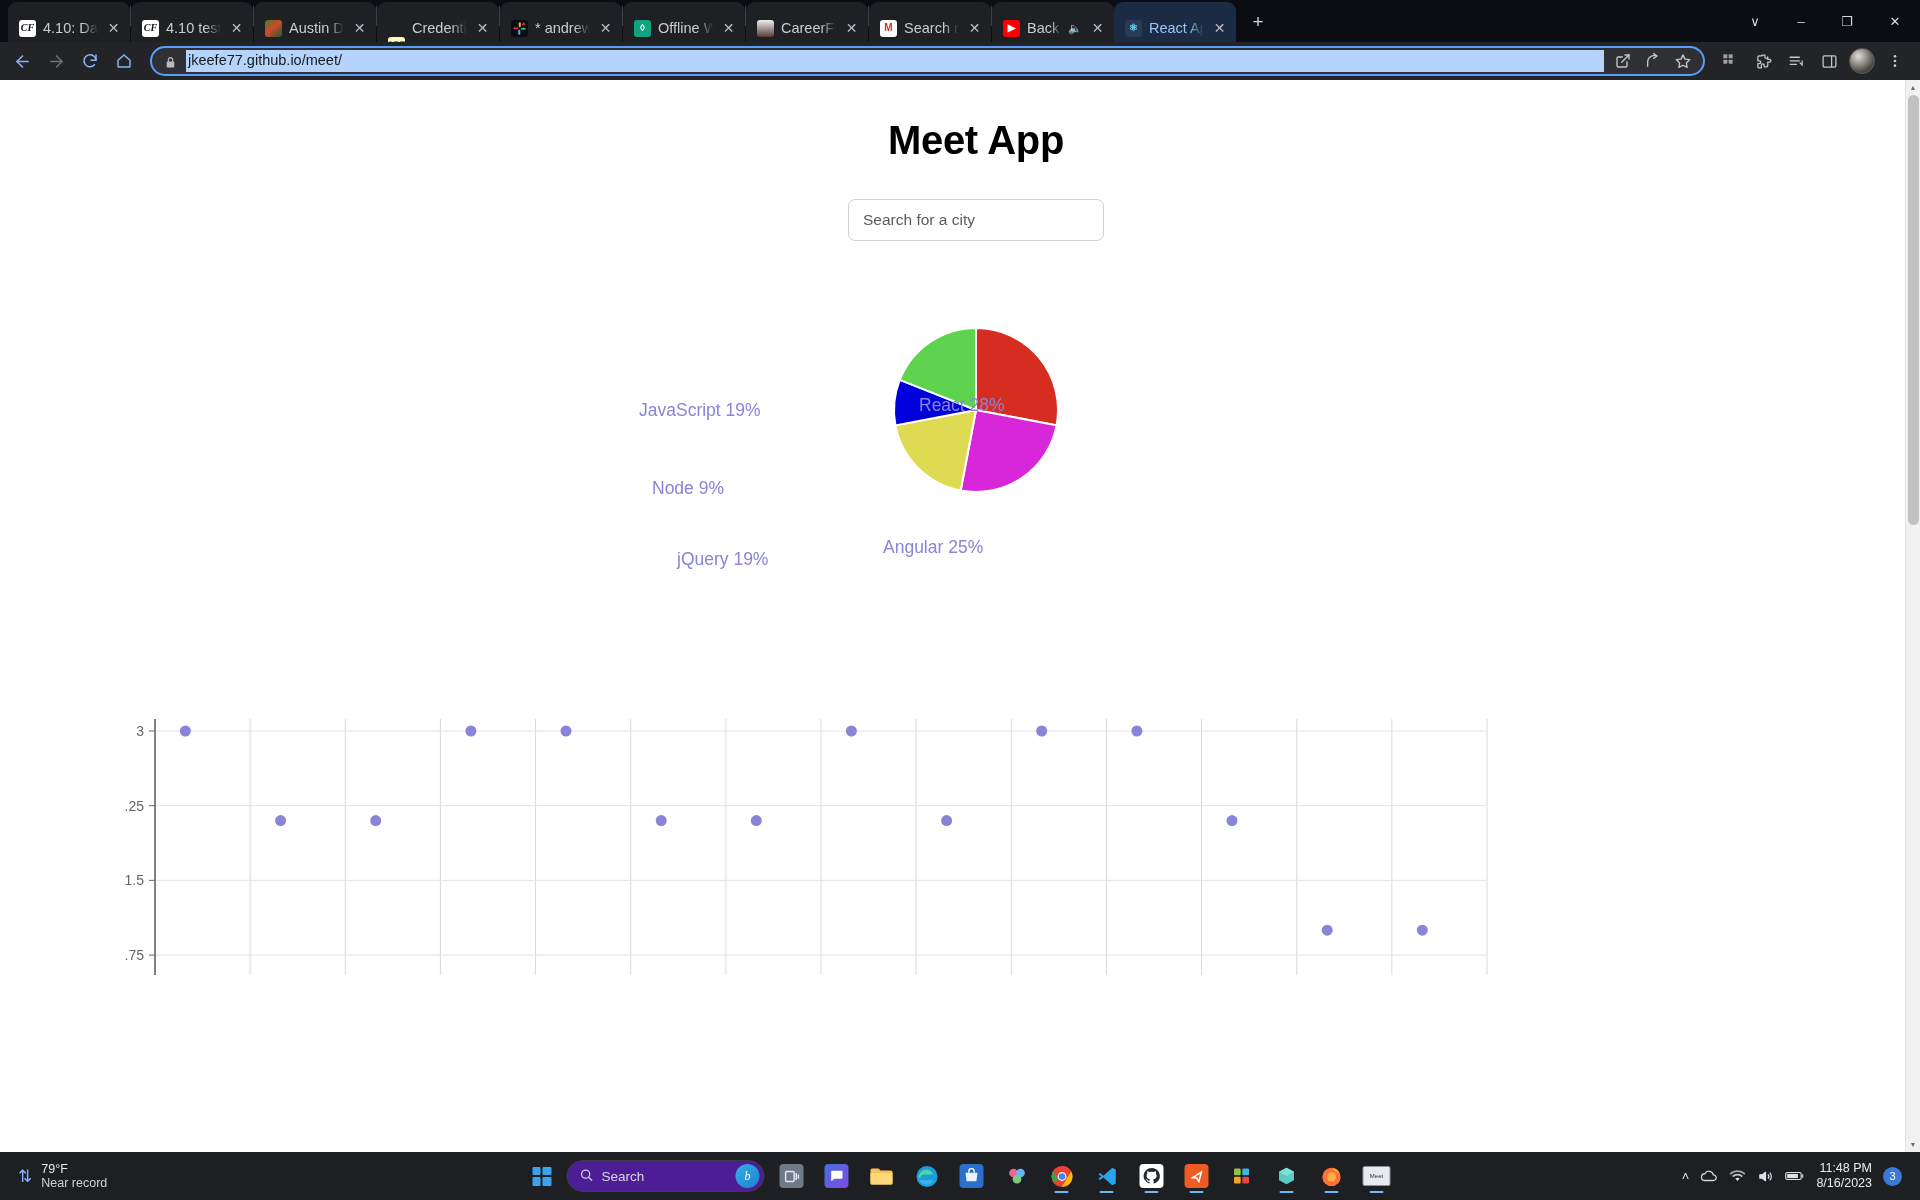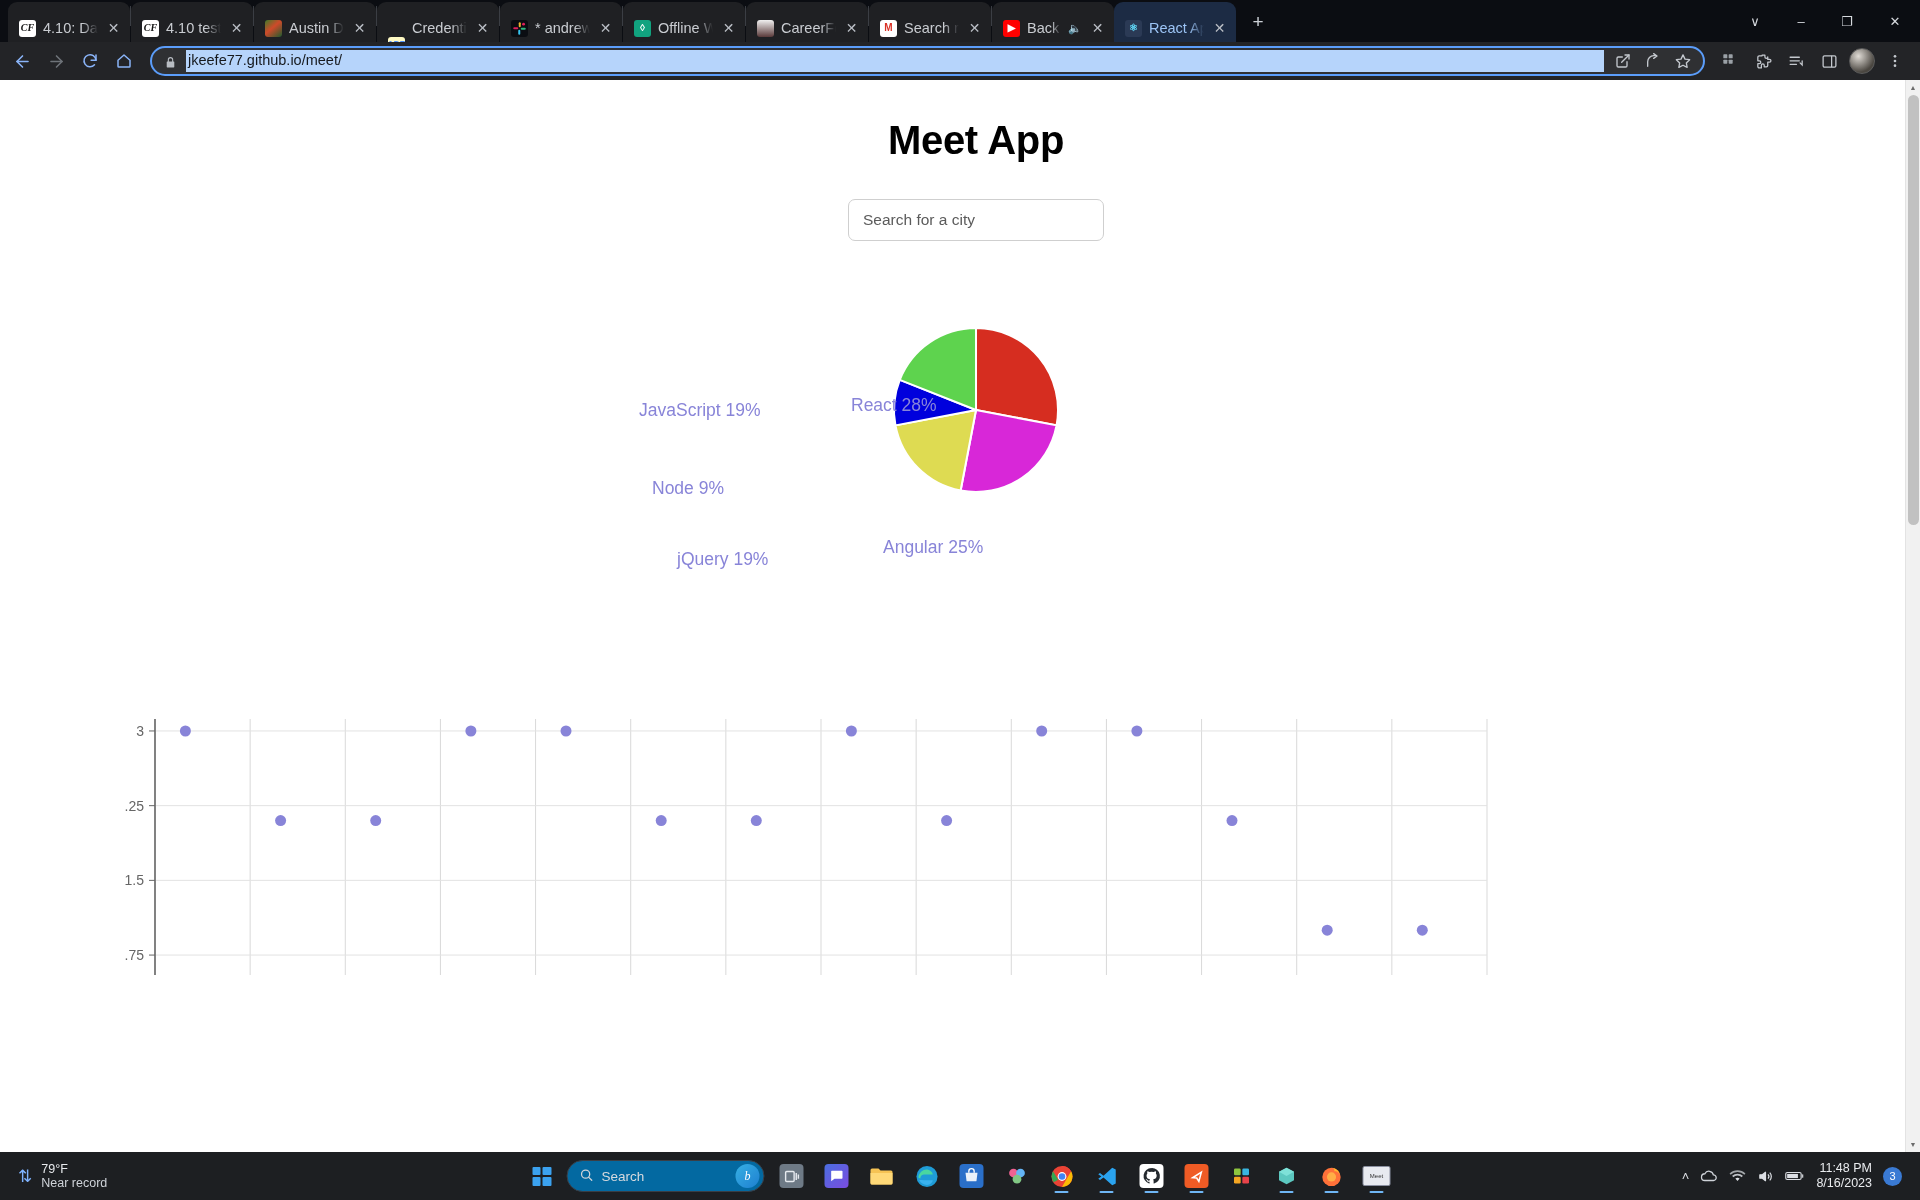--- a/index.html
+++ b/index.html
@@ -208,21 +208,21 @@
   .weather .wicon { font-size: 17px; color: #7fb3ff; }
   .weather .wtext { line-height: 1.15; }
   .weather .wtemp { font-size: 12.5px; }
   .weather .wdesc { font-size: 12.5px; color: #cfd3d9; text-align: right; }
   .tb-center { position: absolute; left: 50%; transform: translateX(-50%); display: flex; align-items: center; gap: 9px; }
   .start-btn { width: 32px; height: 32px; display:flex; align-items:center; justify-content:center; }
   .win-logo { display: grid; grid-template-columns: 1fr 1fr; grid-template-rows: 1fr 1fr; gap: 2.5px; width: 19px; height: 19px; }
   .win-logo i { background: #3ba2f0; display:block; border-radius:1px; }
   .tb-search {
     width: 198px; height: 32px;
-    background: #0369a1;
+    background: #4c1d95;
     border: 1px solid #3a3e45;
     border-radius: 17px;
     display: flex; align-items: center; gap: 8px;
     padding: 0 4px 0 12px;
     font-size: 13.5px; color: #d7dade;
   }
   .tb-search .s-ic { font-size: 13px; color: #cfd3d9; }
   .tb-search .s-badge {
     margin-left: auto; width: 24px; height: 24px; border-radius: 50%;
     background: linear-gradient(135deg,#36b0e4,#1e7fd0);
@@ -449,21 +449,21 @@
       <div class="pie-block">
         <svg class="pie-svg" width="700" height="230" viewBox="0 0 700 230">
           <g id="pie-slices" transform="translate(350,95)">
               <path d="M0 0 L0.00 -82.00 A82 82 0 0 1 80.55 15.37 Z" fill="#d62d20" stroke="#ffffff" stroke-width="2"></path>
               <path d="M0 0 L80.55 15.37 A82 82 0 0 1 -15.37 80.55 Z" fill="#d827d8" stroke="#ffffff" stroke-width="2"></path>
               <path d="M0 0 L-15.37 80.55 A82 82 0 0 1 -80.55 15.37 Z" fill="#dedb52" stroke="#ffffff" stroke-width="2"></path>
               <path d="M0 0 L-80.55 15.37 A82 82 0 0 1 -76.24 -30.19 Z" fill="#0000dd" stroke="#ffffff" stroke-width="2"></path>
               <path d="M0 0 L-76.24 -30.19 A82 82 0 0 1 -0.00 -82.00 Z" fill="#5ed34e" stroke="#ffffff" stroke-width="2"></path>
             </g>
         </svg>
-        <span class="pie-label" id="pl-react" style="left: 804px; top: 80px;">React 28%</span>
+        <span class="pie-label" id="pl-react" style="left: 872px; top: 80px;">React 28%</span>
         <span class="pie-label" id="pl-angular" style="left: 836px; top: 222px;">Angular 25%</span>
         <span class="pie-label" id="pl-jquery" style="left: 630px; top: 234px;">jQuery 19%</span>
         <span class="pie-label" id="pl-node" style="left: 605px; top: 163px;">Node 9%</span>
         <span class="pie-label" id="pl-js" style="left: 592px; top: 85px;">JavaScript 19%</span>
       </div>
 
       <div class="scatter-block">
         <svg class="scatter-svg" width="1500" height="270" viewBox="0 0 1500 270">
           <g id="scatter-grid">
               <line x1="108" x2="108" y1="12" y2="268" stroke="#d9d9d9" stroke-width="1"></line>

